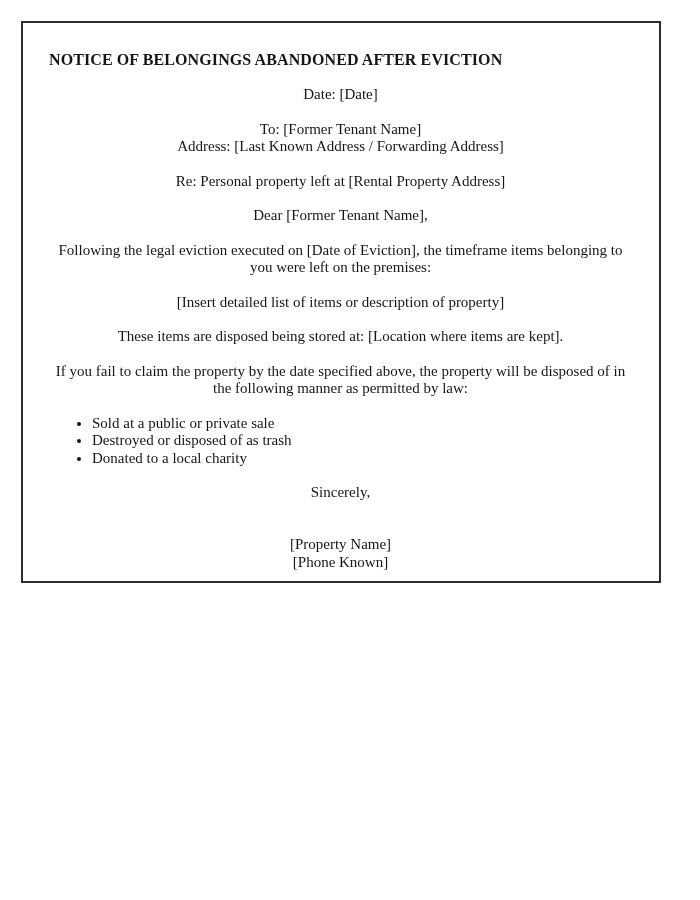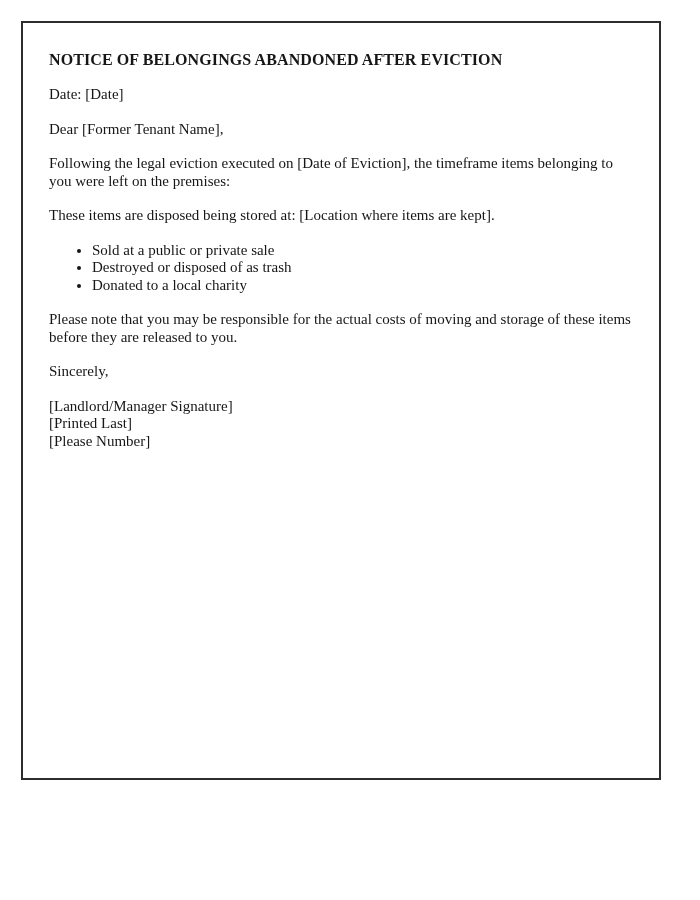--- a/index.html
+++ b/index.html
@@ -12,38 +12,39 @@
     height: 900px;
     position: relative;
     font-family: "Liberation Serif", "DejaVu Serif", serif;
     color: #161616;
   }
   .page {
     position: absolute;
     left: 21px;
     top: 21px;
     width: 640px;
-    height: 759px;
+    height: 562px;
     box-sizing: border-box;
     border: 2px solid #2d2d2d;
     background: #ffffff;
     padding: 27px 27px 20px 26px;
     overflow: hidden;
   }
   .title {
     font-size: 16px;
     font-weight: bold;
     line-height: 19px;
     margin: 0 0 17px 0;
     letter-spacing: 0.1px;
   }
   .page p {
     font-size: 15px;
     line-height: 17.5px;
     margin: 17px 0;
+    text-align: center;
   }
   .page ul {
     margin: 17px 0;
     padding-left: 43px;
     font-size: 15px;
     line-height: 17.5px;
     list-style-type: disc;
   }
   .page li {
     margin: 0;
@@ -52,36 +53,39 @@
 </style>
 </head>
 <body>
 
 <div class="page">
 
   <h1 class="title">NOTICE OF BELONGINGS ABANDONED AFTER EVICTION</h1>
 
   <p>Date: [Date]</p>
 
+  <p><span>To: [Former Tenant Name]</span><br><span>Address: [Last Known Address / Forwarding Address]</span></p>
 
+  <p>Re: Personal property left at [Rental Property Address]</p>
 
   <p>Dear [Former Tenant Name],</p>
 
   <p>Following the legal eviction executed on [Date of Eviction], the timeframe items belonging to you were left on the premises:</p>
 
+  <p>[Insert detailed list of items or description of property]</p>
 
   <p>These items are disposed being stored at: [Location where items are kept].</p>
 
 
+  <p>If you fail to claim the property by the date specified above, the property will be disposed of in the following manner as permitted by law:</p>
 
   <ul>
     <li>Sold at a public or private sale</li>
     <li>Destroyed or disposed of as trash</li>
     <li>Donated to a local charity</li>
   </ul>
 
-  <p>Please note that you may be responsible for the actual costs of moving and storage of these items before they are released to you.</p>
 
   <p>Sincerely,</p>
 
-  <p><span>[Landlord/Manager Signature]</span><br><span>[Printed Last]</span><br><span>[Please Number]</span></p>
+  <p><br><span>[Property Name]</span><br><span>[Phone Known]</span></p>
 
 </div>
 
 </body></html>

